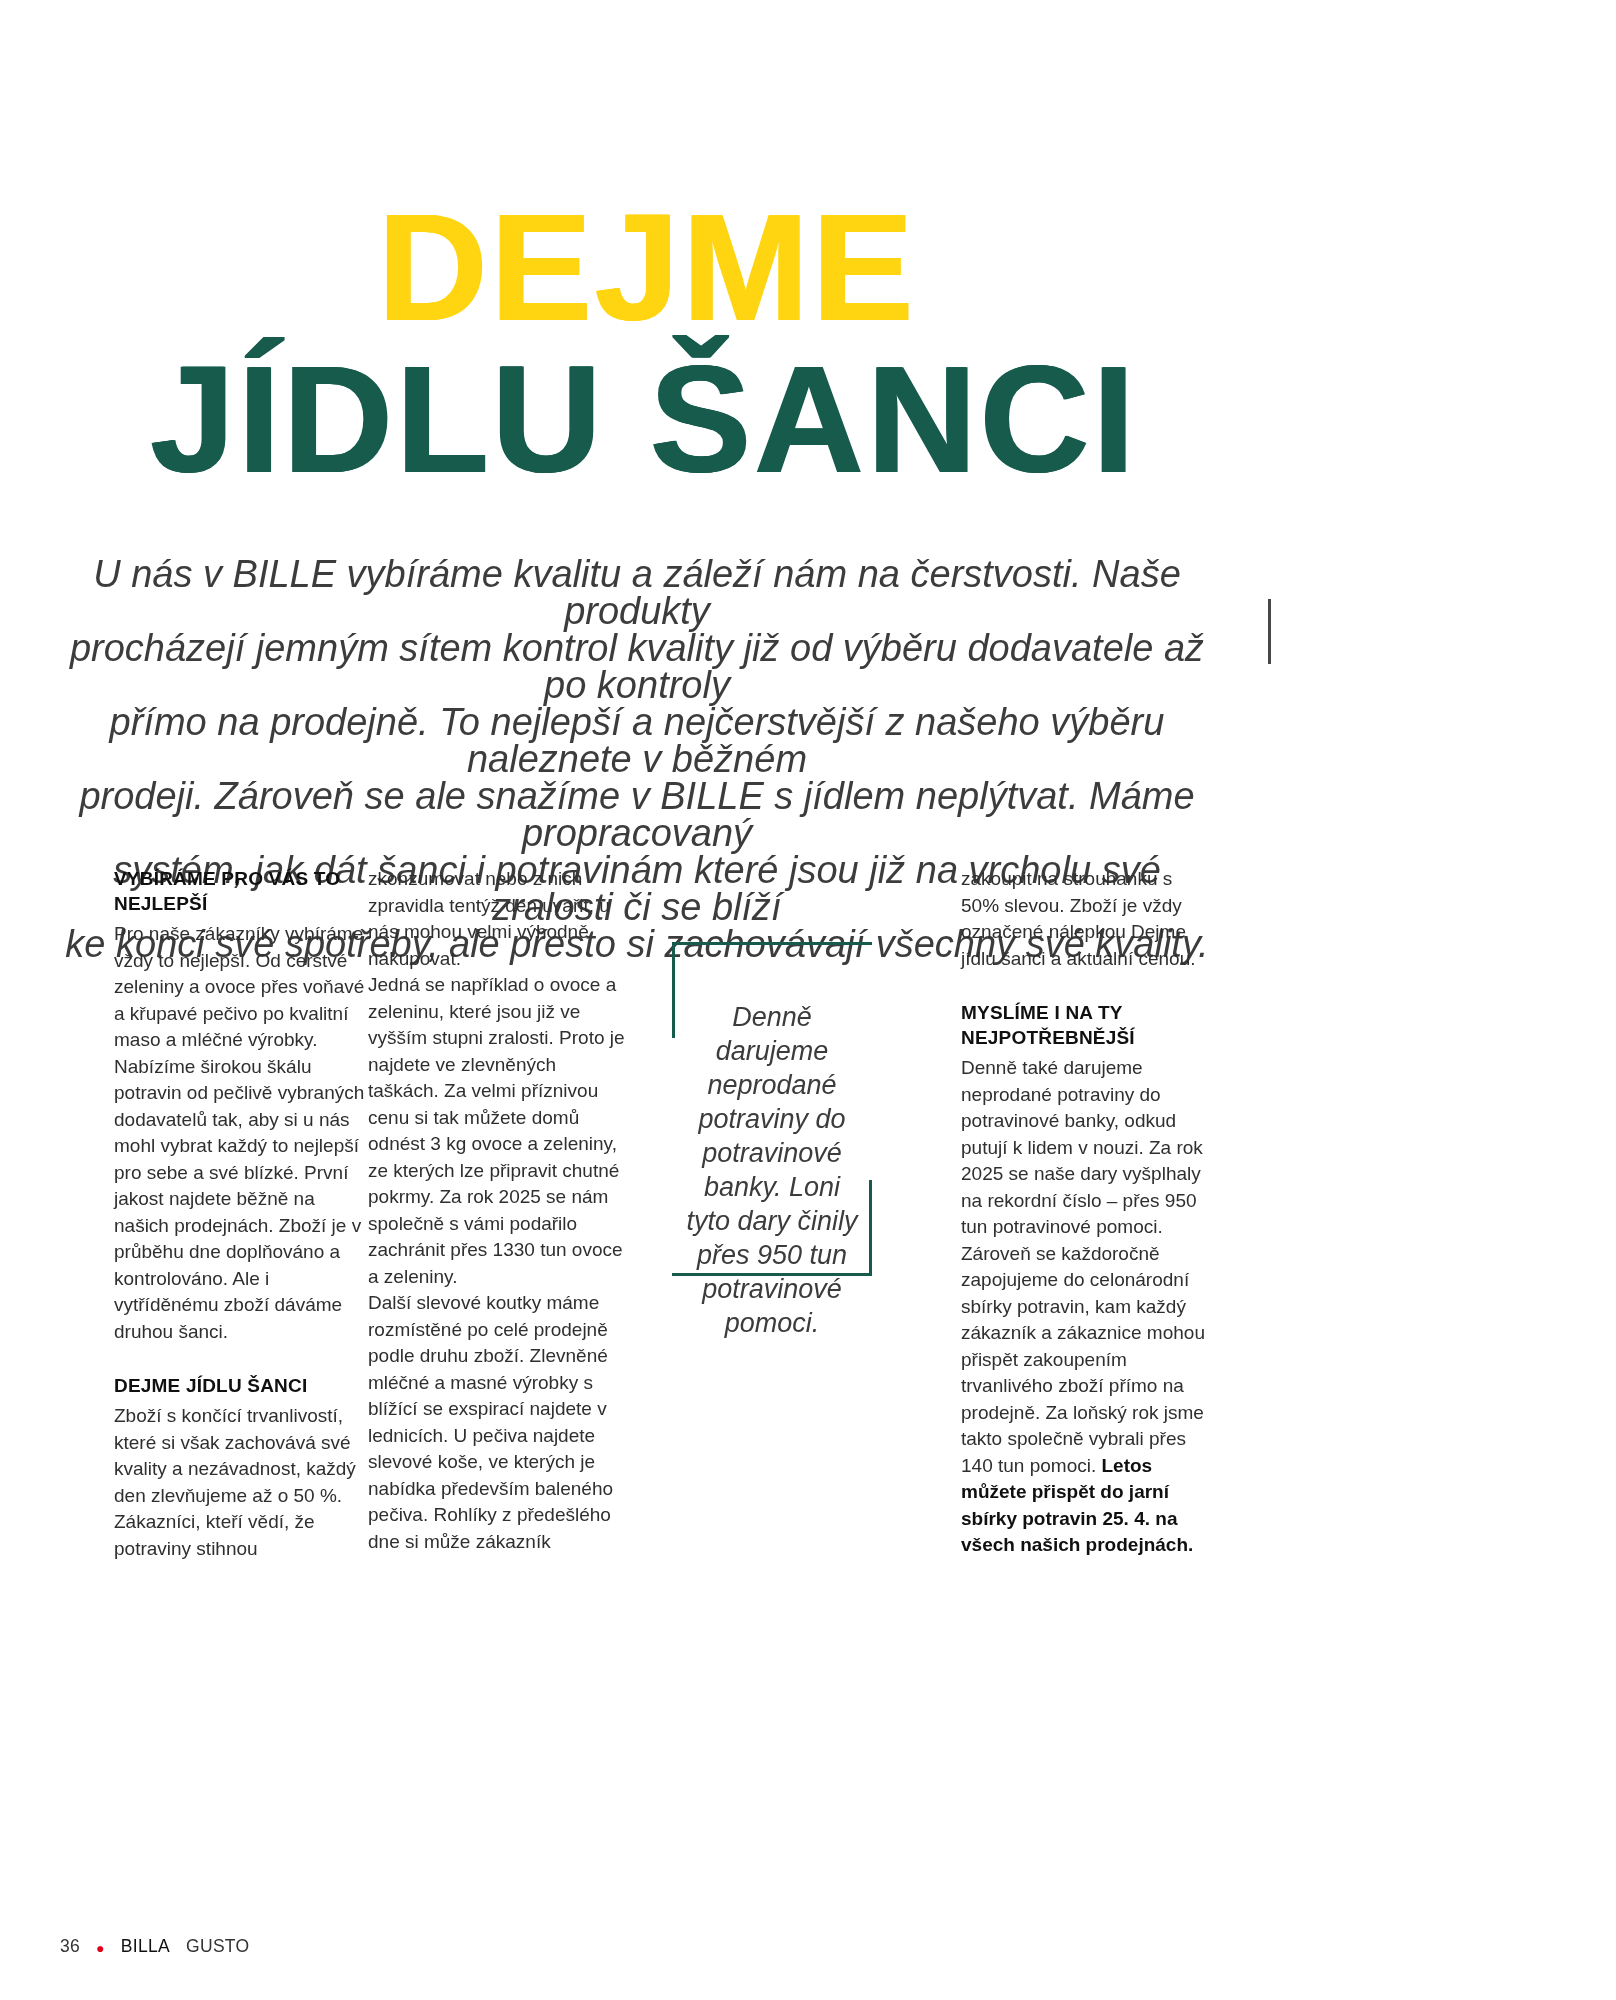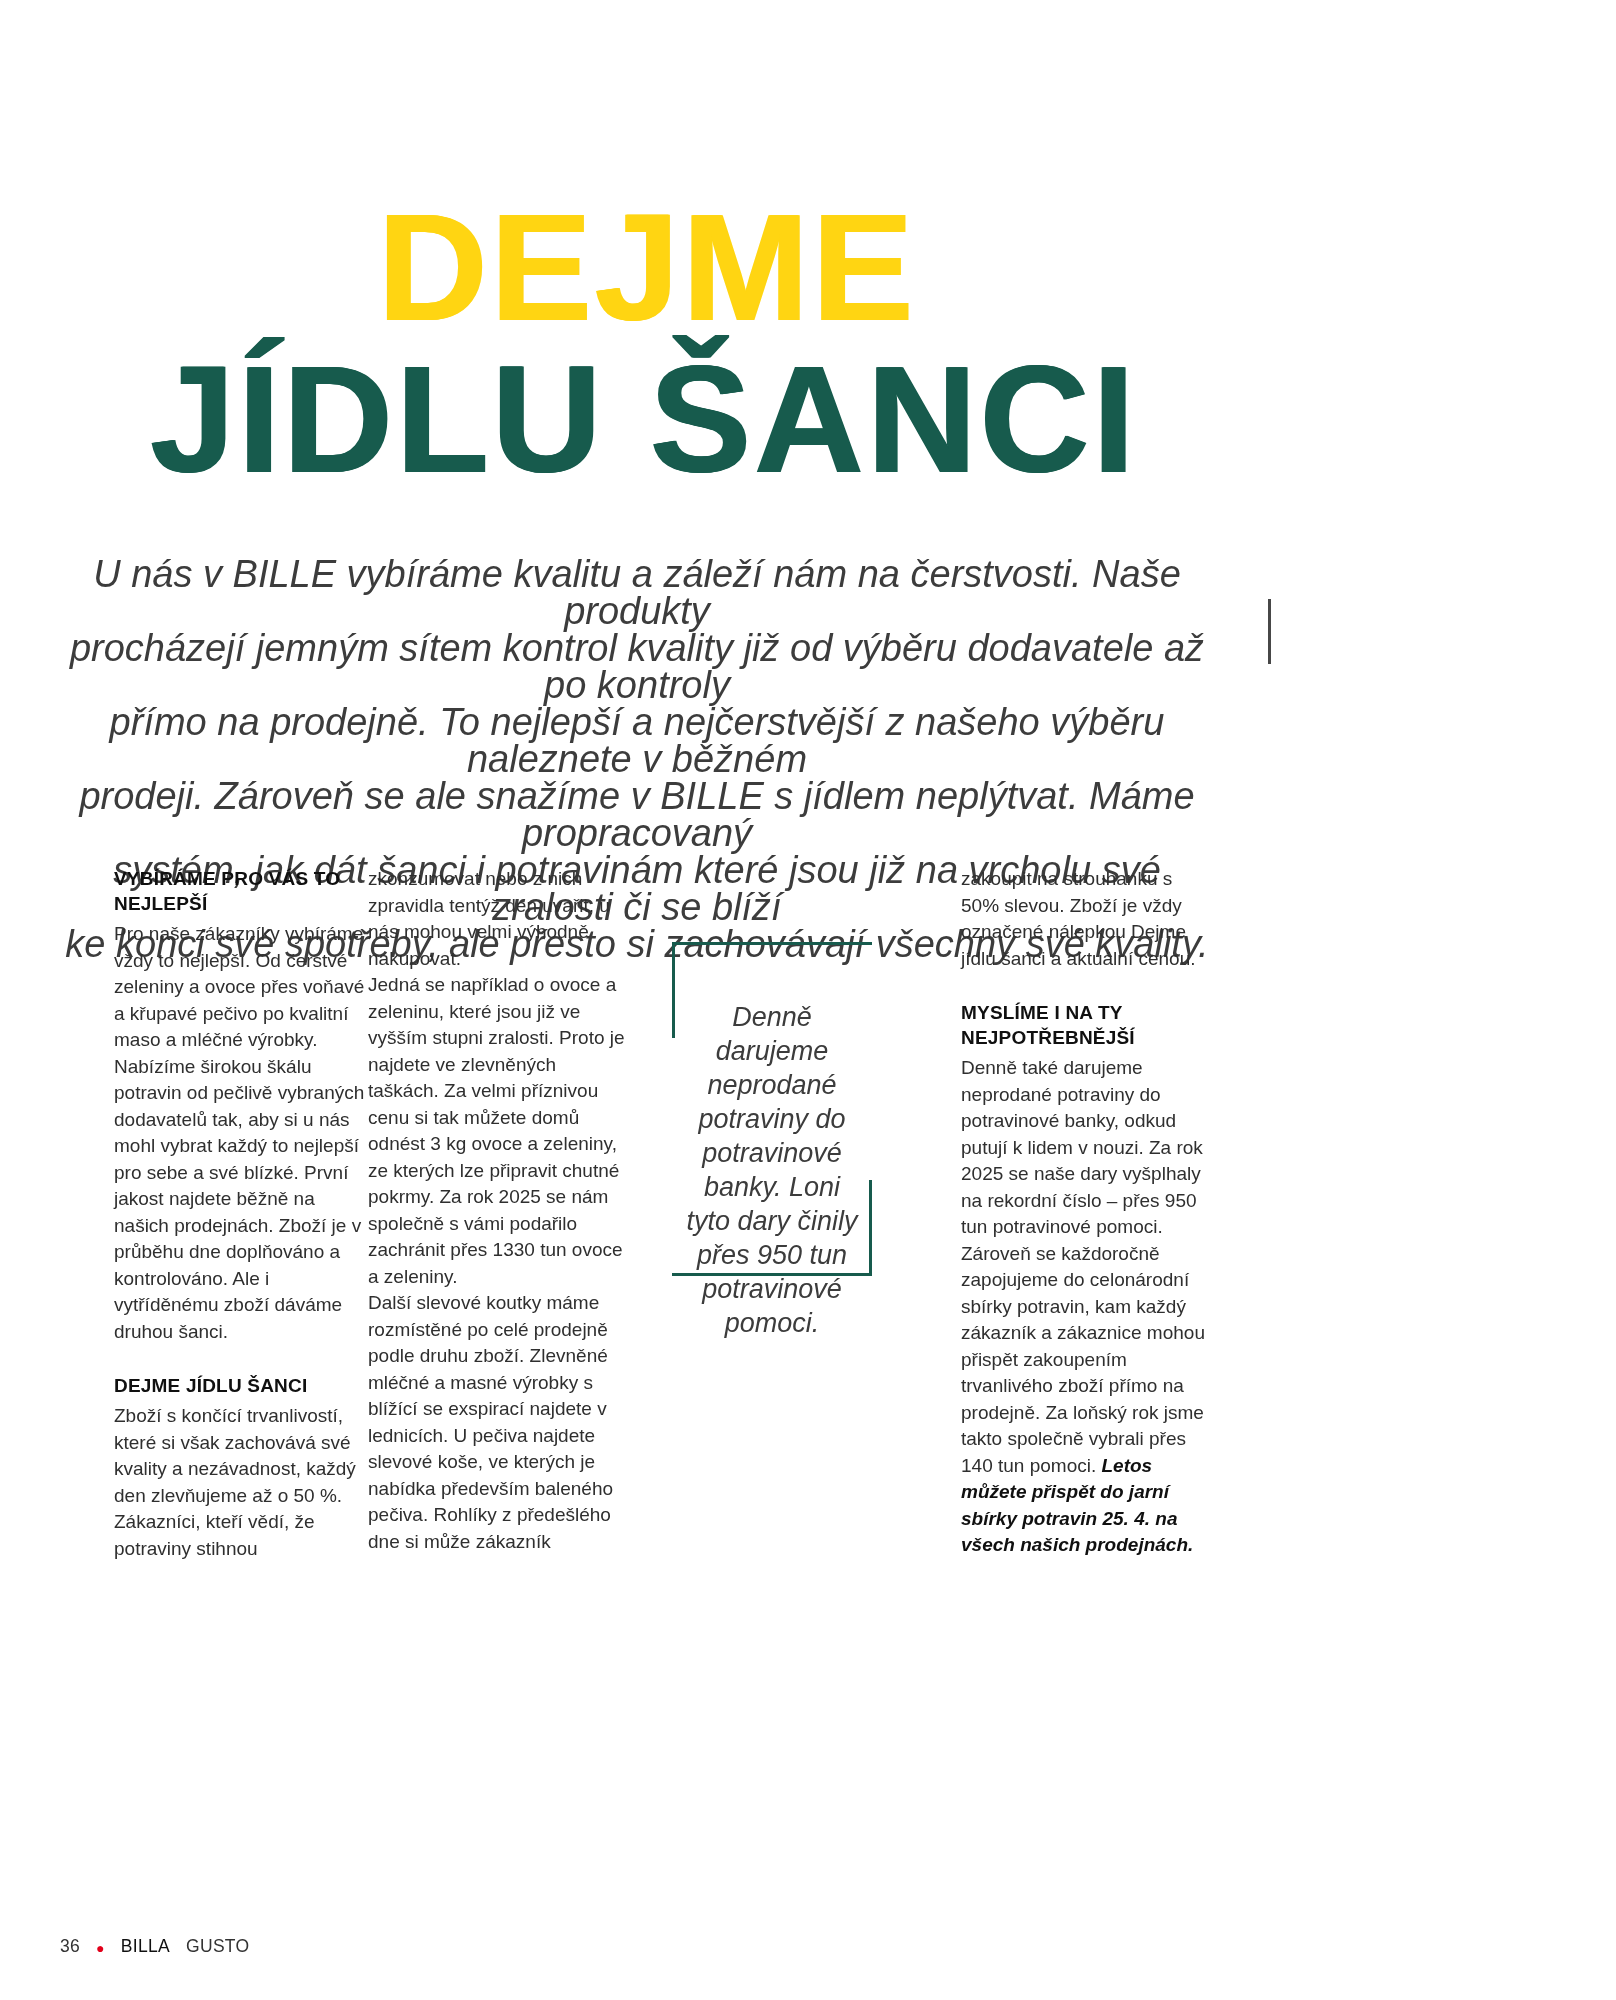--- a/index.html
+++ b/index.html
@@ -45,21 +45,21 @@
   }
   .col1{left:100px;width:252px;margin-left:14px;}
   .col2{left:368px;width:260px;}
   .col3{left:922px;width:244px;margin-left:39px;}
   .col h3{
     font-size:19px;line-height:25px;color:#101010;
     letter-spacing:.2px;margin-bottom:5px;font-weight:bold;
   }
   .col h3.mt{margin-top:28px;}
   .col p{margin:0;}
-  .col strong{font-weight:bold;color:#101010;font-style:italic;}
+  .col strong{font-weight:bold;color:#101010;}
 
   
   .quote{
     position:absolute;left:672px;top:942px;width:200px;height:334px;
   }
   .bracket{position:absolute;display:block;}
   .bracket-tl{
     top:0;left:0;width:100%;height:96px;
     border-top:3px solid var(--green);border-left:3px solid var(--green);
   }

